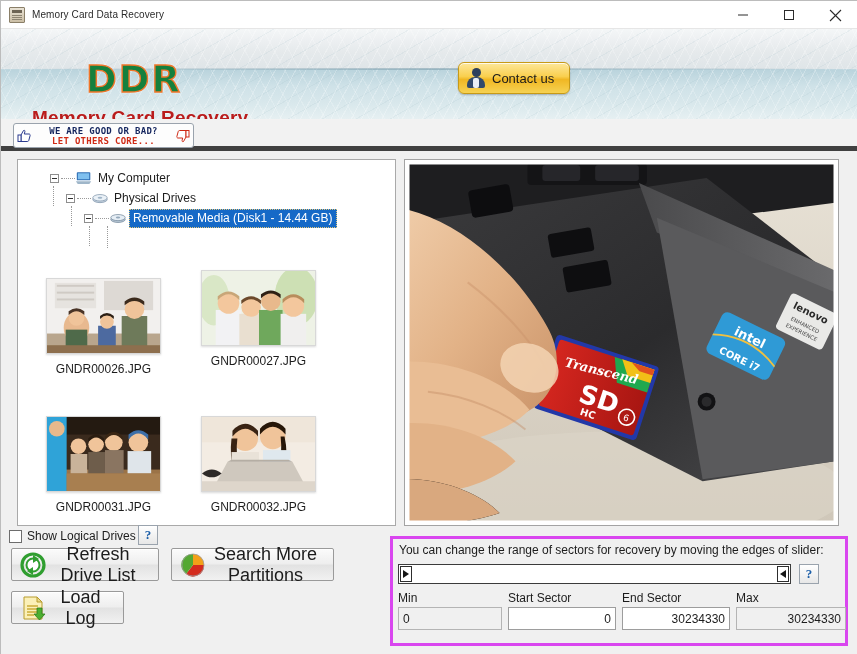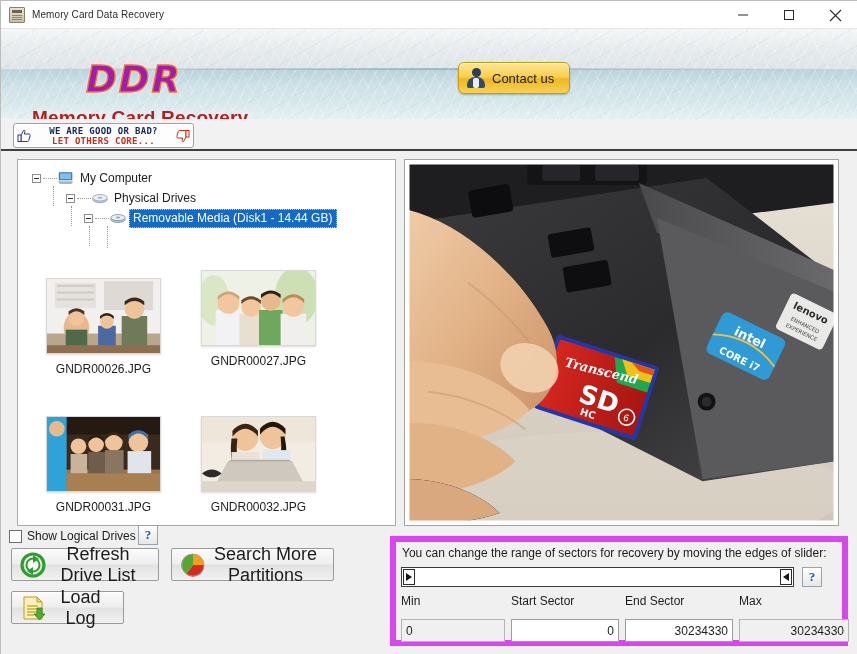--- a/index.html
+++ b/index.html
@@ -74,24 +74,23 @@
     opacity: .85;
   }
   .banner-split {
     position: absolute; top: 39px; left: 0; width: 857px; height: 2px;
     background: linear-gradient(90deg, rgba(255,255,255,.1), rgba(120,155,170,.55), rgba(255,255,255,.1));
   }
   .logo {
     position: absolute; left: 85px; top: 29px;
     font-size: 37px; font-weight: bold; letter-spacing: 2px;
     font-family: "DejaVu Sans", sans-serif;
-    color: #a21caf;
+    color: #15803d;
     -webkit-text-stroke: 1.4px #f0762a;
     text-shadow: 0 0 3px rgba(255,255,255,.85);
-    font-style: italic;
   }
   .subtitle {
     position: absolute; left: 31px; top: 78px;
     font-size: 19px; font-weight: bold;
     color: #b91c1c;
     text-shadow: 0 1px 1px rgba(255,255,255,.75);
     letter-spacing: .2px;
   }
   .contact-btn {
     position: absolute; left: 457px; top: 33px;
@@ -115,21 +114,21 @@
   }
   .contact-avatar .shirt {
     position: absolute; left: 7px; top: 10px; width: 6px; height: 10px;
     background: #e9eef5; border-radius: 2px;
   }
   .contact-label { font-size: 13px; color: #1a1a1a; }
 
   
   .feedback-strip {
     position: absolute; top: 118px; left: 0; width: 857px; height: 32px;
-    background: #f2f2f2; border-bottom: 2px solid #404040;
+    background: #f2f2f2; border-bottom: 5px solid #404040;
   }
   .feedback-btn {
     position: absolute; left: 12px; top: 4px;
     width: 181px; height: 25px;
     background: #fdfdfd; border: 1px solid #9aa3ad; border-radius: 3px;
     display: flex; align-items: center; padding: 0 3px;
   }
   .thumb-icon { width: 16px; height: 16px; flex: none; color: #2b3b8f; }
   .feedback-lines { flex: 1; text-align: center; line-height: 10px; }
   .fb-l1 { font-family: "DejaVu Sans Mono", monospace; font-size: 9px; font-weight: bold; color: #14255e; letter-spacing: .3px; }
@@ -206,41 +205,41 @@
   .btn3d .lbl { font-size: 18px; color: #1c1c1c; flex: 1; text-align: center; padding-right: 8px; }
   .btn3d .ic { width: 26px; height: 26px; margin-left: 8px; flex: none; }
   #btn-refresh { left: 10px; top: 397px; width: 148px; }
   #btn-search  { left: 170px; top: 397px; width: 163px; }
   #btn-loadlog { left: 10px; top: 440px; width: 113px; }
 
   
   .sector-group {
     position: absolute; left: 389px; top: 385px;
     width: 458px; height: 110px;
-    border: 6px solid #d946ef; background: #f0f0f0;
+    border: 3px solid #d946ef; background: #f0f0f0;
   }
   .sector-hint { position: absolute; left: 6px; top: 4px; font-size: 12px; color: #1c1c1c; }
   .slider {
     position: absolute; left: 5px; top: 25px; width: 393px; height: 20px;
     background: #ffffff; border: 1px solid #3b3b3b;
     display: flex; align-items: center; justify-content: space-between;
   }
   .sl-handle {
     width: 12px; height: 16px; background: #ffffff; border: 1px solid #2d2d2d;
     margin: 0 1px; display: flex; align-items: center; justify-content: center;
   }
   .sl-handle .a {
     width: 0; height: 0; border-top: 4px solid transparent; border-bottom: 4px solid transparent;
   }
   .sl-handle.left .a  { border-left: 6px solid #161616; }
   .sl-handle.right .a { border-right: 6px solid #161616; }
   .help-q2 { position: absolute; left: 406px; top: 25px; }
 
   .field { position: absolute; }
-  .field .flabel { font-size: 12px; color: #1c1c1c; margin-bottom: 11px; }
+  .field .flabel { font-size: 12px; color: #1c1c1c; margin-bottom: 2px; }
   .field .fbox {
     height: 23px; border: 1px solid #9d9d9d; background: #ffffff;
     font-size: 12px; color: #1c1c1c; display: flex; align-items: center;
     justify-content: flex-end; padding: 0 4px;
   }
   .field .fbox.ro { background: #f0f0f0; border: 1px solid #b4b4b4; justify-content: flex-start; }
   .field .fbox.ro.right { justify-content: flex-end; }
   #f-min   { left: 5px;   top: 52px; width: 104px; }
   #f-start { left: 115px; top: 52px; width: 108px; }
   #f-end   { left: 229px; top: 52px; width: 108px; }
@@ -312,21 +311,21 @@
   <div class="main">
 
     <div class="tree-panel">
       <div class="tree">
 
         <div class="vline" style="left:35px; top:18px; height:20px;"></div>
         <div class="vline" style="left:53px; top:38px; height:20px;"></div>
         <div class="vline" style="left:71px; top:58px; height:20px;"></div>
         <div class="vline" style="left:89px; top:58px; height:22px;"></div>
 
-        <div class="tnode" style="padding-left:14px;">
+        <div class="tnode" style="padding-left:32px;">
           <div class="expander"></div>
           <div class="dots"></div>
           <svg class="ticon" viewBox="0 0 20 16">
             <rect x="2" y="1" width="15" height="9" rx="1" fill="#2f6fb5"></rect>
             <rect x="3.2" y="2.2" width="12.6" height="6.6" fill="#7fc0ef"></rect>
             <path d="M1 11 L18 11 L16 14 L3 14 Z" fill="#9fb6c9"></path>
           </svg>
           <div class="tlabel">My Computer</div>
         </div>
 

